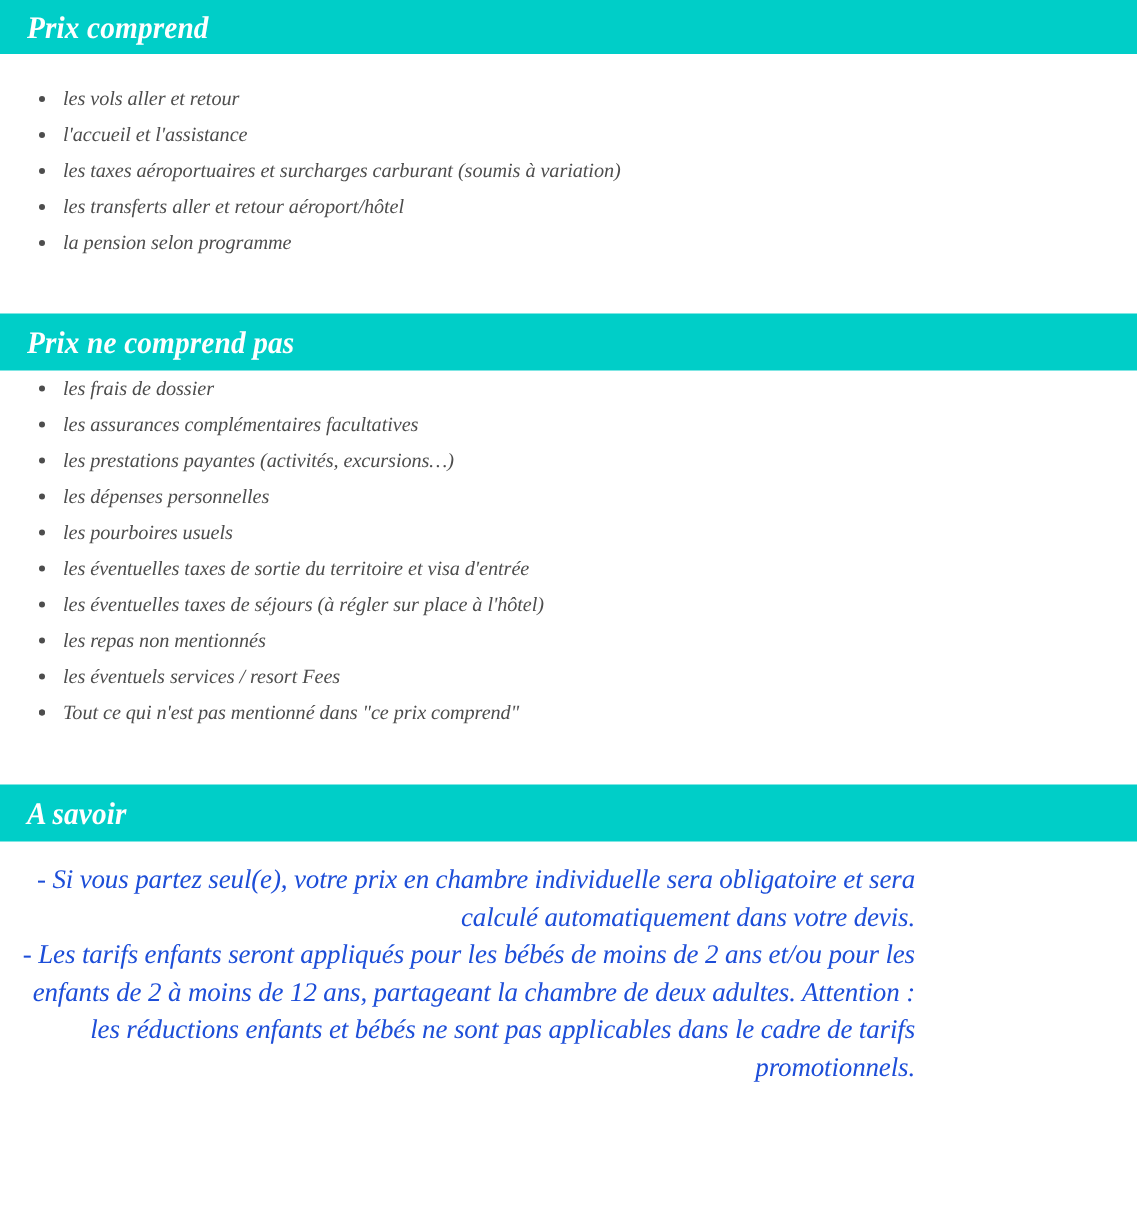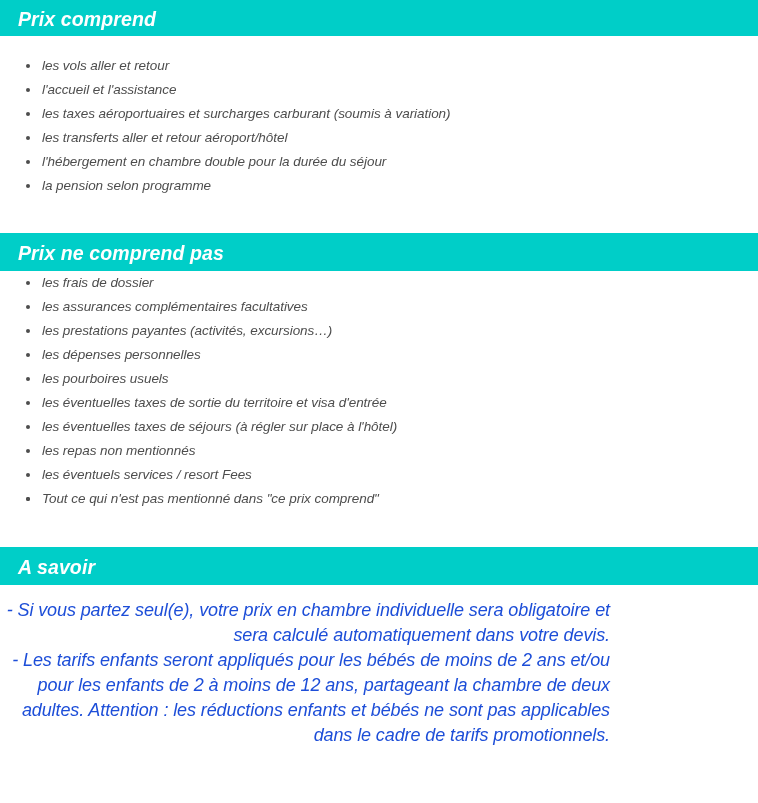--- a/index.html
+++ b/index.html
@@ -14,20 +14,21 @@
     font-family: "Liberation Sans", "DejaVu Sans", sans-serif;
     color: #4d4d4d;
     overflow: hidden;
   }
 
   .page {
     position: relative;
     width: 644px;
     height: 803px;
     background: #ffffff;
+    font-family: Liberation Serif, serif;
   }
 
   
   .section-bar {
     width: 758px;
     background: #00cec8;
     box-sizing: border-box;
     display: flex;
     align-items: center;
     padding: 0 0 0 18px;
@@ -121,24 +122,20 @@
     <li class="list-item">
       <span class="bullet-dot"></span>
       <span class="item-text">les taxes aéroportuaires et surcharges carburant (soumis à variation)</span>
     </li>
     <li class="list-item">
       <span class="bullet-dot"></span>
       <span class="item-text">les transferts aller et retour aéroport/hôtel</span>
     </li>
     <li class="list-item">
       <span class="bullet-dot"></span>
-      <span class="item-text">l'hébergement en chambre double pour la durée du séjour</span>
-    </li>
-    <li class="list-item">
-      <span class="bullet-dot"></span>
       <span class="item-text">la pension selon programme</span>
     </li>
   </ul>
 
   <div class="gap-after-list-1"></div>
 
   <div class="section-bar" id="bar-prix-ne-comprend-pas">
     <span class="bar-title">Prix ne comprend pas</span>
   </div>
 

